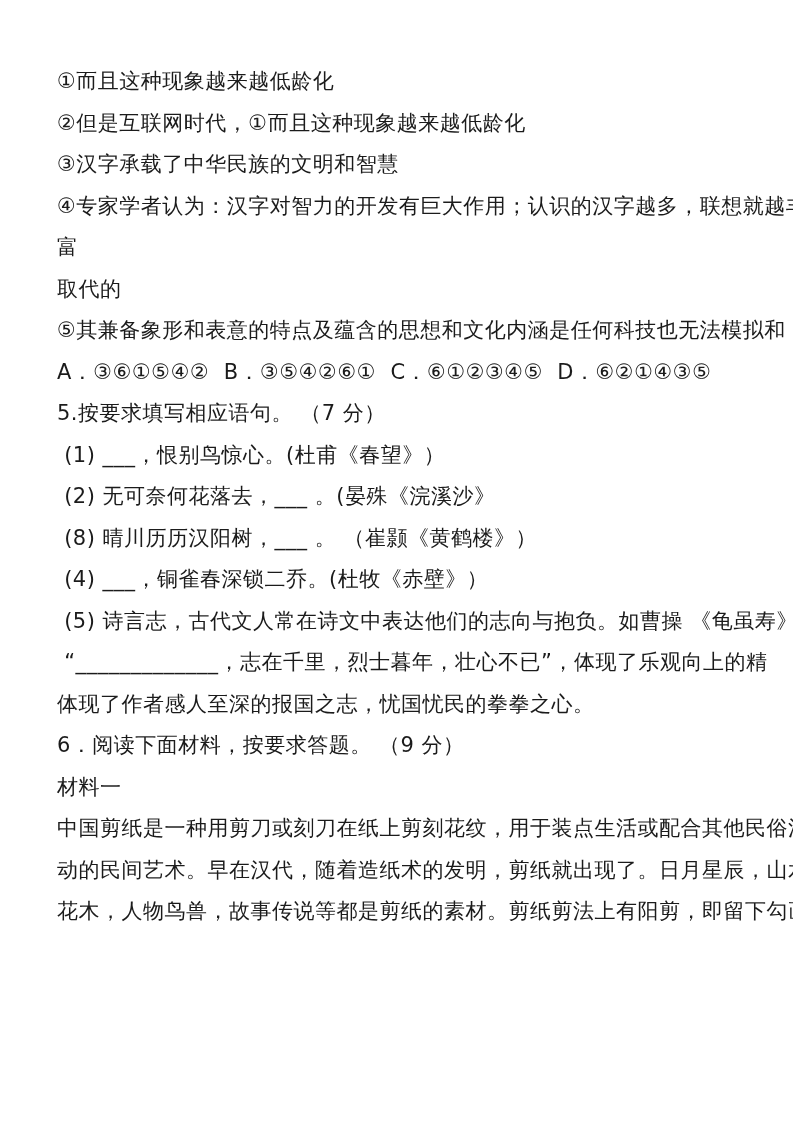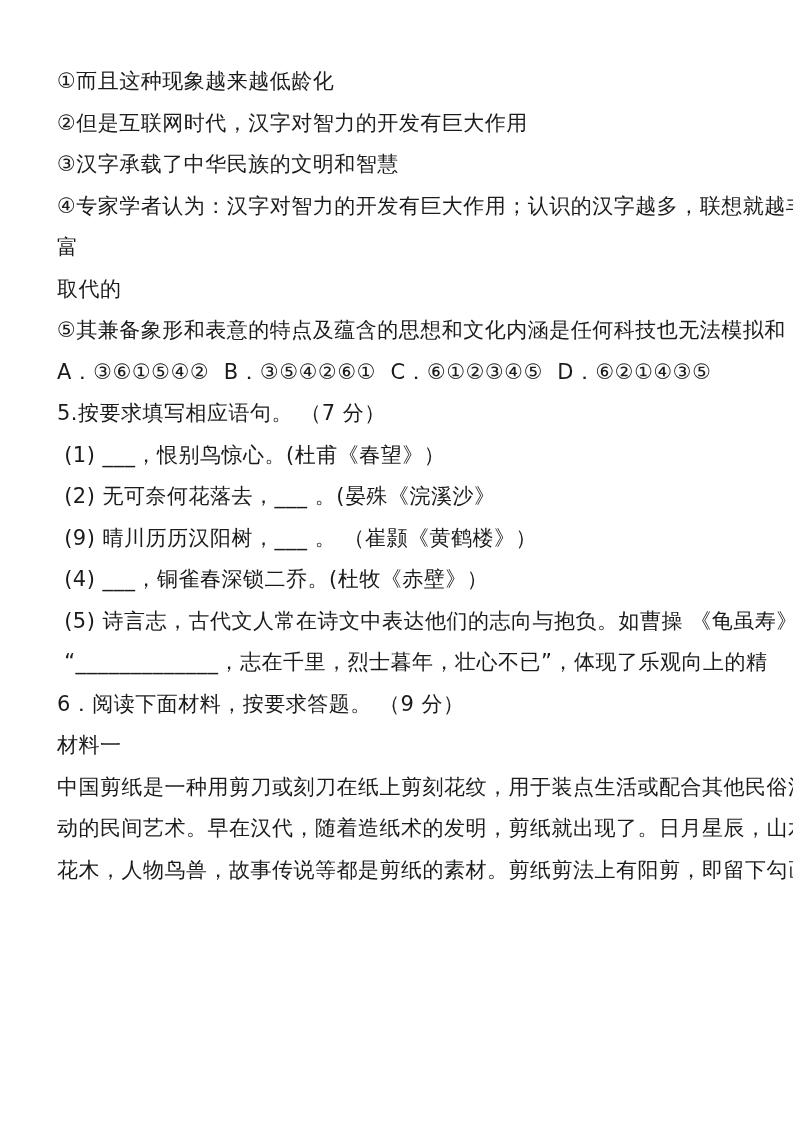--- a/index.html
+++ b/index.html
@@ -28,32 +28,33 @@
     white-space: pre;
     height: 41.5px;
     letter-spacing: 0.5px;
   }
 </style>
 </head>
 <body>
 
 <div class="page">
   <div class="line">①而且这种现象越来越低龄化</div>
-  <div class="line">②但是互联网时代，汉字对智力的开发有巨大作用</div>
+  <div class="line">②但是互联网时代，①而且这种现象越来越低龄化</div>
   <div class="line">③汉字承载了中华民族的文明和智慧</div>
   <div class="line">④专家学者认为：汉字对智力的开发有巨大作用；认识的汉字越多，联想就越丰</div>
   <div class="line">富</div>
   <div class="line">取代的</div>
   <div class="line">⑤其兼备象形和表意的特点及蕴含的思想和文化内涵是任何科技也无法模拟和</div>
   <div class="line">A．③⑥①⑤④②  B．③⑤④②⑥①  C．⑥①②③④⑤  D．⑥②①④③⑤</div>
   <div class="line">5.按要求填写相应语句。 （7 分）</div>
   <div class="line"> (1) ___，恨别鸟惊心。(杜甫《春望》）</div>
   <div class="line"> (2) 无可奈何花落去，___ 。(晏殊《浣溪沙》</div>
-  <div class="line"> (9) 晴川历历汉阳树，___ 。 （崔颢《黄鹤楼》）</div>
+  <div class="line"> (8) 晴川历历汉阳树，___ 。 （崔颢《黄鹤楼》）</div>
   <div class="line"> (4) ___，铜雀春深锁二乔。(杜牧《赤壁》）</div>
   <div class="line"> (5) 诗言志，古代文人常在诗文中表达他们的志向与抱负。如曹操 《龟虽寿》</div>
   <div class="line"> “_____________，志在千里，烈士暮年，壮心不已”，体现了乐观向上的精</div>
+  <div class="line">体现了作者感人至深的报国之志，忧国忧民的拳拳之心。</div>
   <div class="line">6．阅读下面材料，按要求答题。 （9 分）</div>
   <div class="line">材料一</div>
   <div class="line">中国剪纸是一种用剪刀或刻刀在纸上剪刻花纹，用于装点生活或配合其他民俗活</div>
   <div class="line">动的民间艺术。早在汉代，随着造纸术的发明，剪纸就出现了。日月星辰，山水</div>
   <div class="line">花木，人物鸟兽，故事传说等都是剪纸的素材。剪纸剪法上有阳剪，即留下勾画</div>
 </div>
 
 </body></html>

